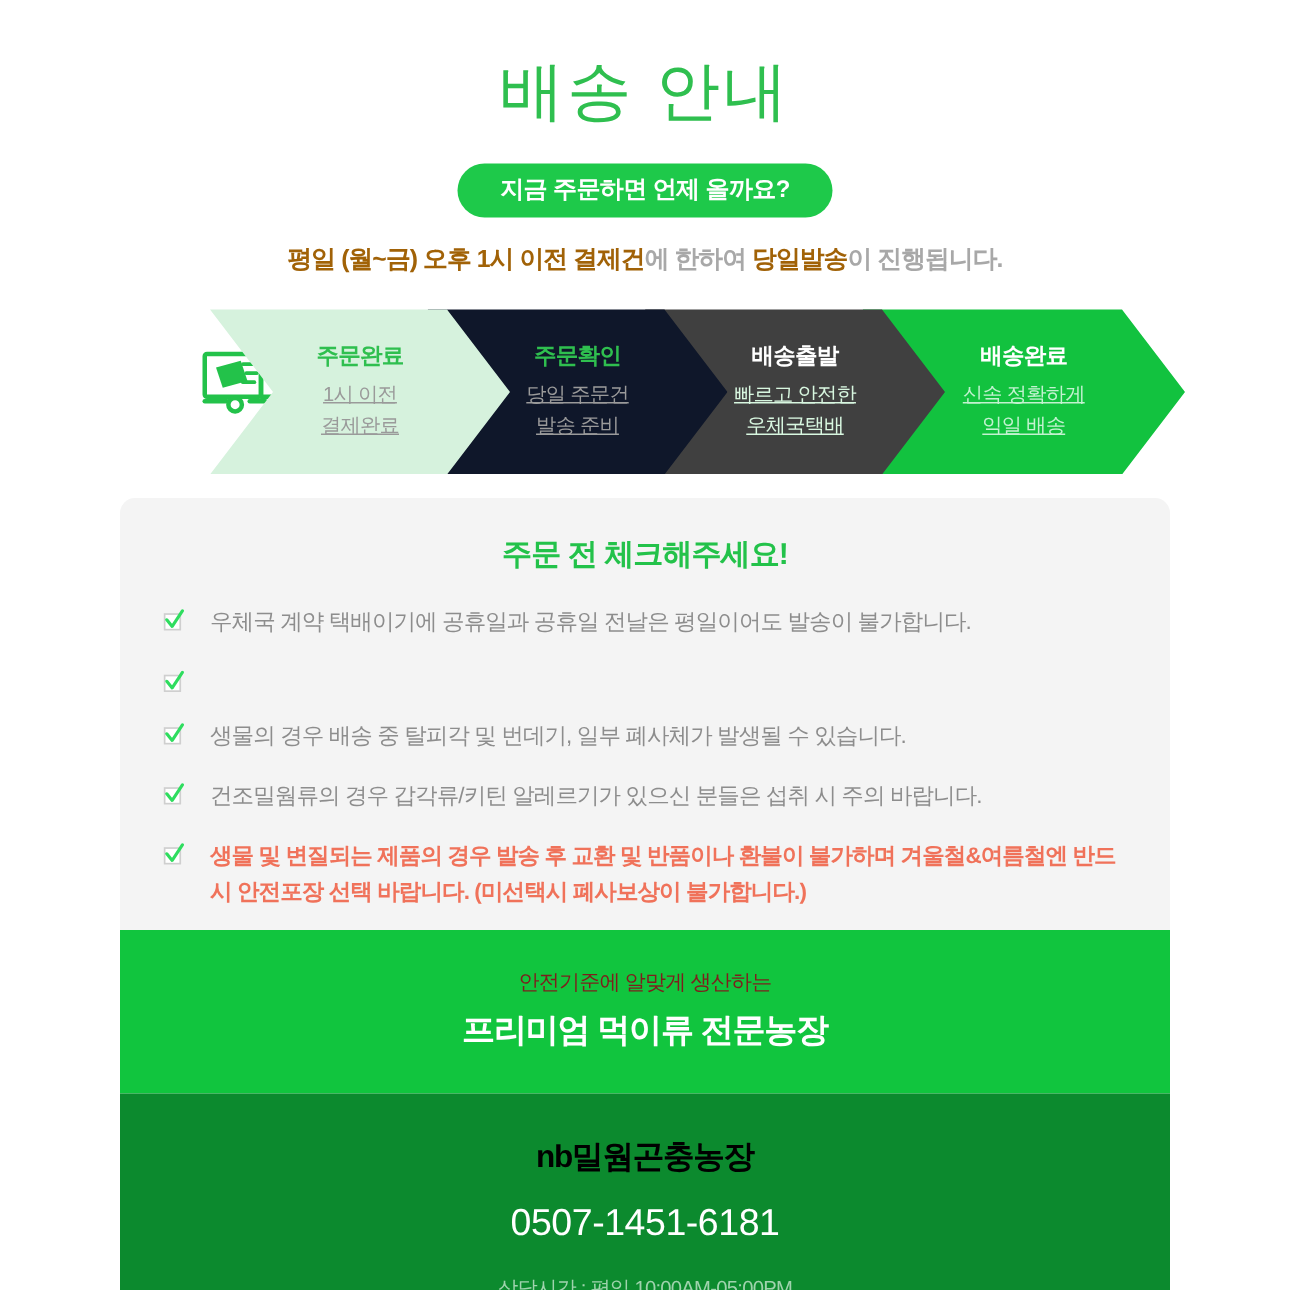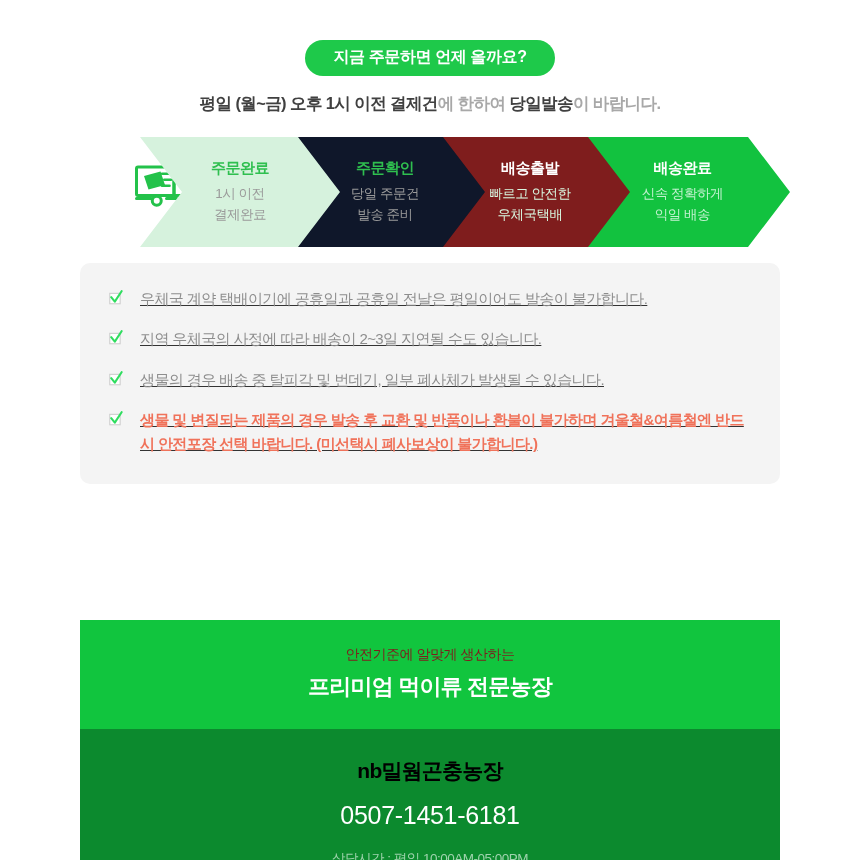--- a/index.html
+++ b/index.html
@@ -23,41 +23,41 @@
   }
   .page-title {
     font-size: 43px;
     font-weight: 400;
     color: #2fbf4f;
     letter-spacing: 2px;
     line-height: 1.1;
     margin: 0;
   }
   .badge-wrap {
-    margin-top: 2px;
+    margin-top: 24px;
   }
   .badge {
     display: inline-block;
     background: #1ec94a;
     color: #ffffff;
     font-size: 16px;
     font-weight: bold;
     padding: 7px 28px 8px;
     border-radius: 20px;
     letter-spacing: -0.4px;
   }
   .subtitle {
     margin-top: 17px;
     font-size: 16.5px;
     letter-spacing: -0.6px;
     color: #a8a8a8;
     font-weight: bold;
   }
   .subtitle .hl {
-    color: #404040;
+    color: #a16207;
   }
   .subtitle .dim {
     color: #a8a8a8;
   }
 
   
   .steps {
     position: relative;
     margin-top: 22px;
     height: 110px;
@@ -82,33 +82,34 @@
     height: 110px;
     width: 200px;
     clip-path: polygon(0 0, calc(100% - 42px) 0, 100% 50%, calc(100% - 42px) 100%, 0 100%, 42px 50%);
     display: flex;
     flex-direction: column;
     align-items: center;
     justify-content: center;
   }
   .chev.c1 { left: 0px;   background: #d6f2dd; z-index: 4; }
   .chev.c2 { left: 145px; background: #0f172a; z-index: 3; }
-  .chev.c3 { left: 290px; background: #7f1d1d; z-index: 2; }
+  .chev.c3 { left: 290px; background: #404040; z-index: 2; }
   .chev.c4 { left: 435px; background: #12c23f; z-index: 1; width: 215px; }
 
   .chev .step-title {
     font-size: 15px;
     font-weight: bold;
     letter-spacing: -0.5px;
     margin-bottom: 6px;
   }
   .chev .step-line {
     font-size: 13.5px;
     letter-spacing: -0.5px;
     line-height: 1.55;
+    text-decoration: underline;
   }
   .chev.c1 .step-title, .chev.c2 .step-title { color: #2fbf4f; }
   .chev.c1 .step-line,  .chev.c2 .step-line  { color: #9a9a9a; }
   .chev.c3 .step-title, .chev.c4 .step-title { color: #ffffff; }
   .chev.c3 .step-line  { color: #d8f7e0; }
   .chev.c4 .step-line  { color: #c3f2d0; }
 
   
   .checklist {
     margin: 16px 80px 0;
@@ -122,21 +123,20 @@
     font-weight: bold;
     color: #23c24a;
     letter-spacing: -0.6px;
     margin-bottom: 20px;
   }
   .check-item {
     display: flex;
     align-items: flex-start;
     padding: 0 30px 0 28px;
     margin-bottom: 16px;
-    text-decoration: underline;
   }
   .check-item:last-child { margin-bottom: 0; }
   .check-box {
     flex: 0 0 auto;
     width: 16px;
     height: 16px;
     margin-right: 16px;
     margin-top: 3px;
     position: relative;
   }
@@ -197,25 +197,26 @@
   .footer-bottom .hours {
     color: #9fd3ad;
     font-size: 13.5px;
     letter-spacing: -0.5px;
   }
 </style>
 </head>
 <body>
 
 <div class="header">
+  <h1 class="page-title">배송 안내</h1>
   <div class="badge-wrap">
     <span class="badge">지금 주문하면 언제 올까요?</span>
   </div>
   <div class="subtitle">
-    <span class="hl">평일 (월~금) 오후 1시 이전 결제건</span><span class="dim">에 한하여 </span><span class="hl">당일발송</span><span class="dim">이 바랍니다.</span>
+    <span class="hl">평일 (월~금) 오후 1시 이전 결제건</span><span class="dim">에 한하여 </span><span class="hl">당일발송</span><span class="dim">이 진행됩니다.</span>
   </div>
 </div>
 
 <div class="steps">
 
   <div class="truck-icon">
     <svg viewBox="0 0 96 80" width="72" height="60" aria-hidden="true">
       <g fill="none" stroke="#23c24a" stroke-width="4" stroke-linejoin="round" stroke-linecap="round">
         <rect x="6" y="16" width="50" height="38" rx="2"></rect>
         <path d="M56 26 h16 l12 13 v15 h-28 z"></path>
@@ -255,51 +256,60 @@
     </div>
     <div class="chev c4">
       <div class="step-title">배송완료</div>
       <div class="step-line">신속 정확하게</div>
       <div class="step-line">익일 배송</div>
     </div>
   </div>
 </div>
 
 <div class="checklist">
+  <div class="checklist-title">주문 전 체크해주세요!</div>
 
   <div class="check-item">
     <span class="check-box">
       <svg viewBox="0 0 20 20" width="16" height="16" aria-hidden="true">
         <rect x="2.2" y="4.2" width="13" height="13" fill="#ffffff" stroke="#cfcfcf" stroke-width="1.4"></rect>
         <path d="M4 9 L8.5 14.5 L17 1.5" fill="none" stroke="#2fdd5f" stroke-width="2.6" stroke-linecap="round" stroke-linejoin="round"></path>
       </svg>
     </span>
     <span class="check-text">우체국 계약 택배이기에 공휴일과 공휴일 전날은 평일이어도 발송이 불가합니다.</span>
   </div>
 
   <div class="check-item">
     <span class="check-box">
       <svg viewBox="0 0 20 20" width="16" height="16" aria-hidden="true">
         <rect x="2.2" y="4.2" width="13" height="13" fill="#ffffff" stroke="#cfcfcf" stroke-width="1.4"></rect>
         <path d="M4 9 L8.5 14.5 L17 1.5" fill="none" stroke="#2fdd5f" stroke-width="2.6" stroke-linecap="round" stroke-linejoin="round"></path>
       </svg>
     </span>
-    <span class="check-text">지역 우체국의 사정에 따라 배송이 2~3일 지연될 수도 있습니다.</span>
   </div>
 
   <div class="check-item">
     <span class="check-box">
       <svg viewBox="0 0 20 20" width="16" height="16" aria-hidden="true">
         <rect x="2.2" y="4.2" width="13" height="13" fill="#ffffff" stroke="#cfcfcf" stroke-width="1.4"></rect>
         <path d="M4 9 L8.5 14.5 L17 1.5" fill="none" stroke="#2fdd5f" stroke-width="2.6" stroke-linecap="round" stroke-linejoin="round"></path>
       </svg>
     </span>
     <span class="check-text">생물의 경우 배송 중 탈피각 및 번데기, 일부 폐사체가 발생될 수 있습니다.</span>
   </div>
 
+  <div class="check-item">
+    <span class="check-box">
+      <svg viewBox="0 0 20 20" width="16" height="16" aria-hidden="true">
+        <rect x="2.2" y="4.2" width="13" height="13" fill="#ffffff" stroke="#cfcfcf" stroke-width="1.4"></rect>
+        <path d="M4 9 L8.5 14.5 L17 1.5" fill="none" stroke="#2fdd5f" stroke-width="2.6" stroke-linecap="round" stroke-linejoin="round"></path>
+      </svg>
+    </span>
+    <span class="check-text">건조밀웜류의 경우 갑각류/키틴 알레르기가 있으신 분들은 섭취 시 주의 바랍니다.</span>
+  </div>
 
   <div class="check-item warn">
     <span class="check-box">
       <svg viewBox="0 0 20 20" width="16" height="16" aria-hidden="true">
         <rect x="2.2" y="4.2" width="13" height="13" fill="#ffffff" stroke="#cfcfcf" stroke-width="1.4"></rect>
         <path d="M4 9 L8.5 14.5 L17 1.5" fill="none" stroke="#2fdd5f" stroke-width="2.6" stroke-linecap="round" stroke-linejoin="round"></path>
       </svg>
     </span>
     <span class="check-text">생물 및 변질되는 제품의 경우 발송 후 교환 및 반품이나 환불이 불가하며 겨울철&amp;여름철엔 반드시 안전포장 선택 바랍니다. (미선택시 폐사보상이 불가합니다.)</span>
   </div>

